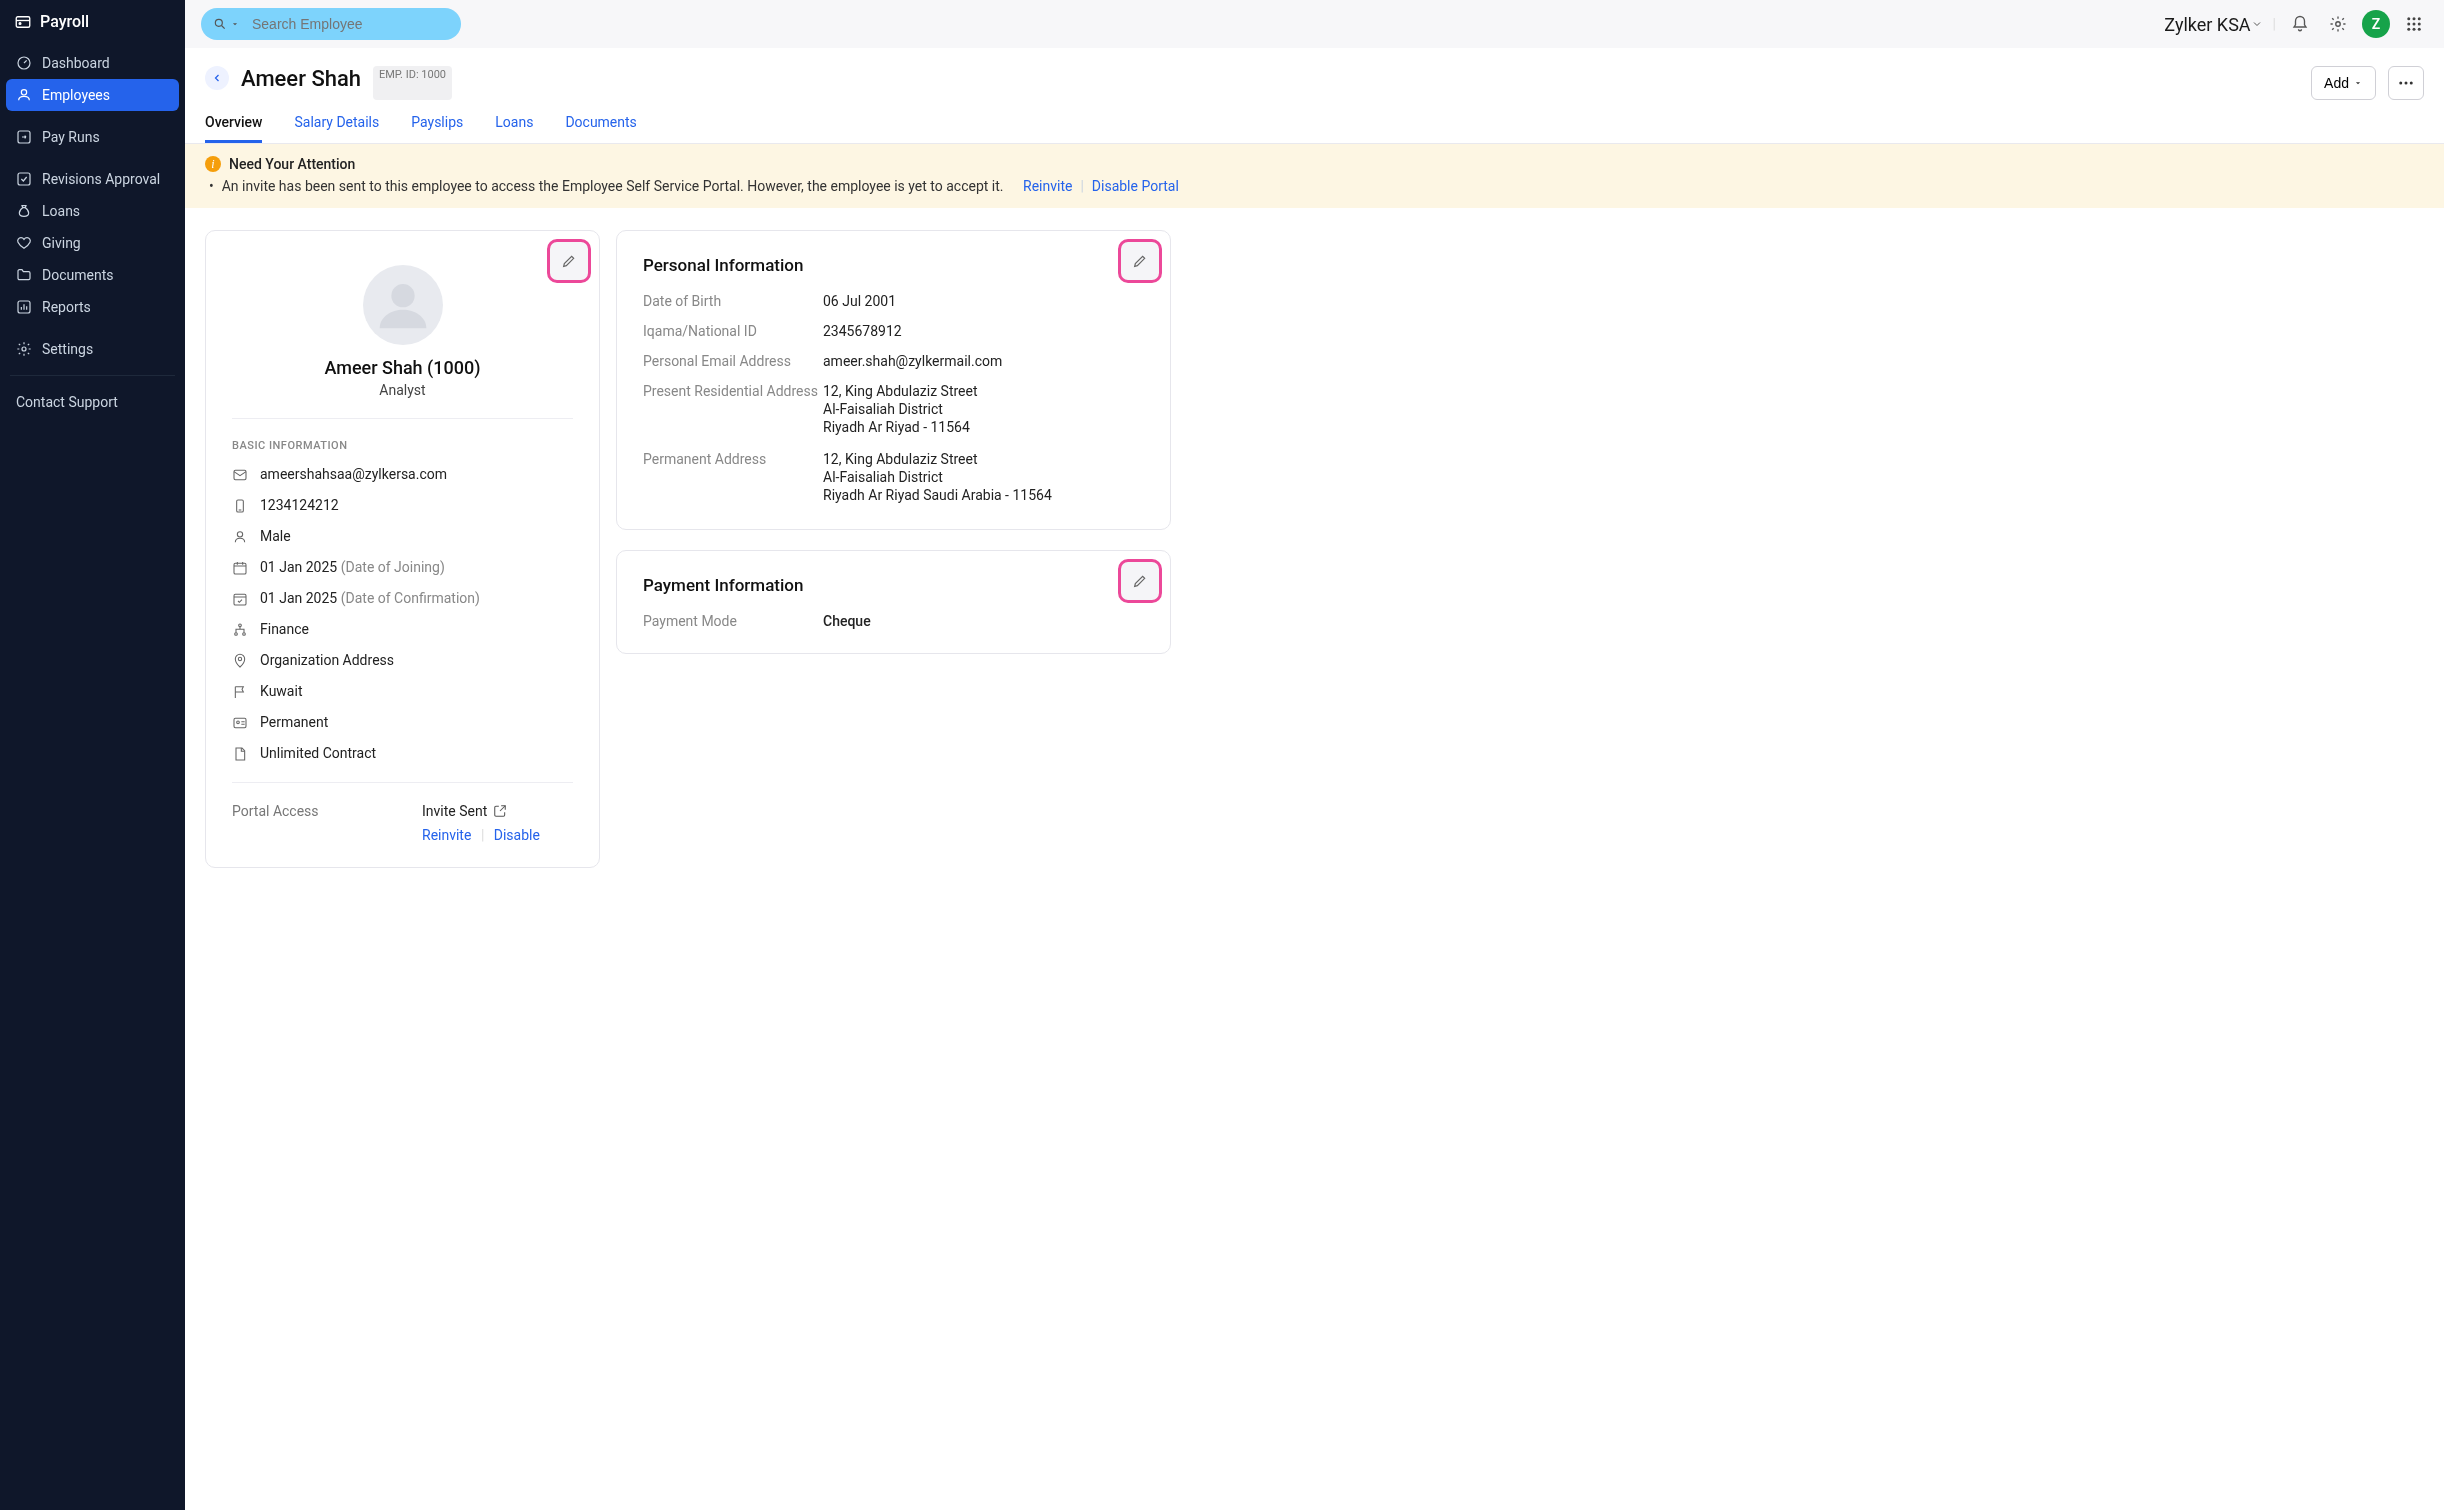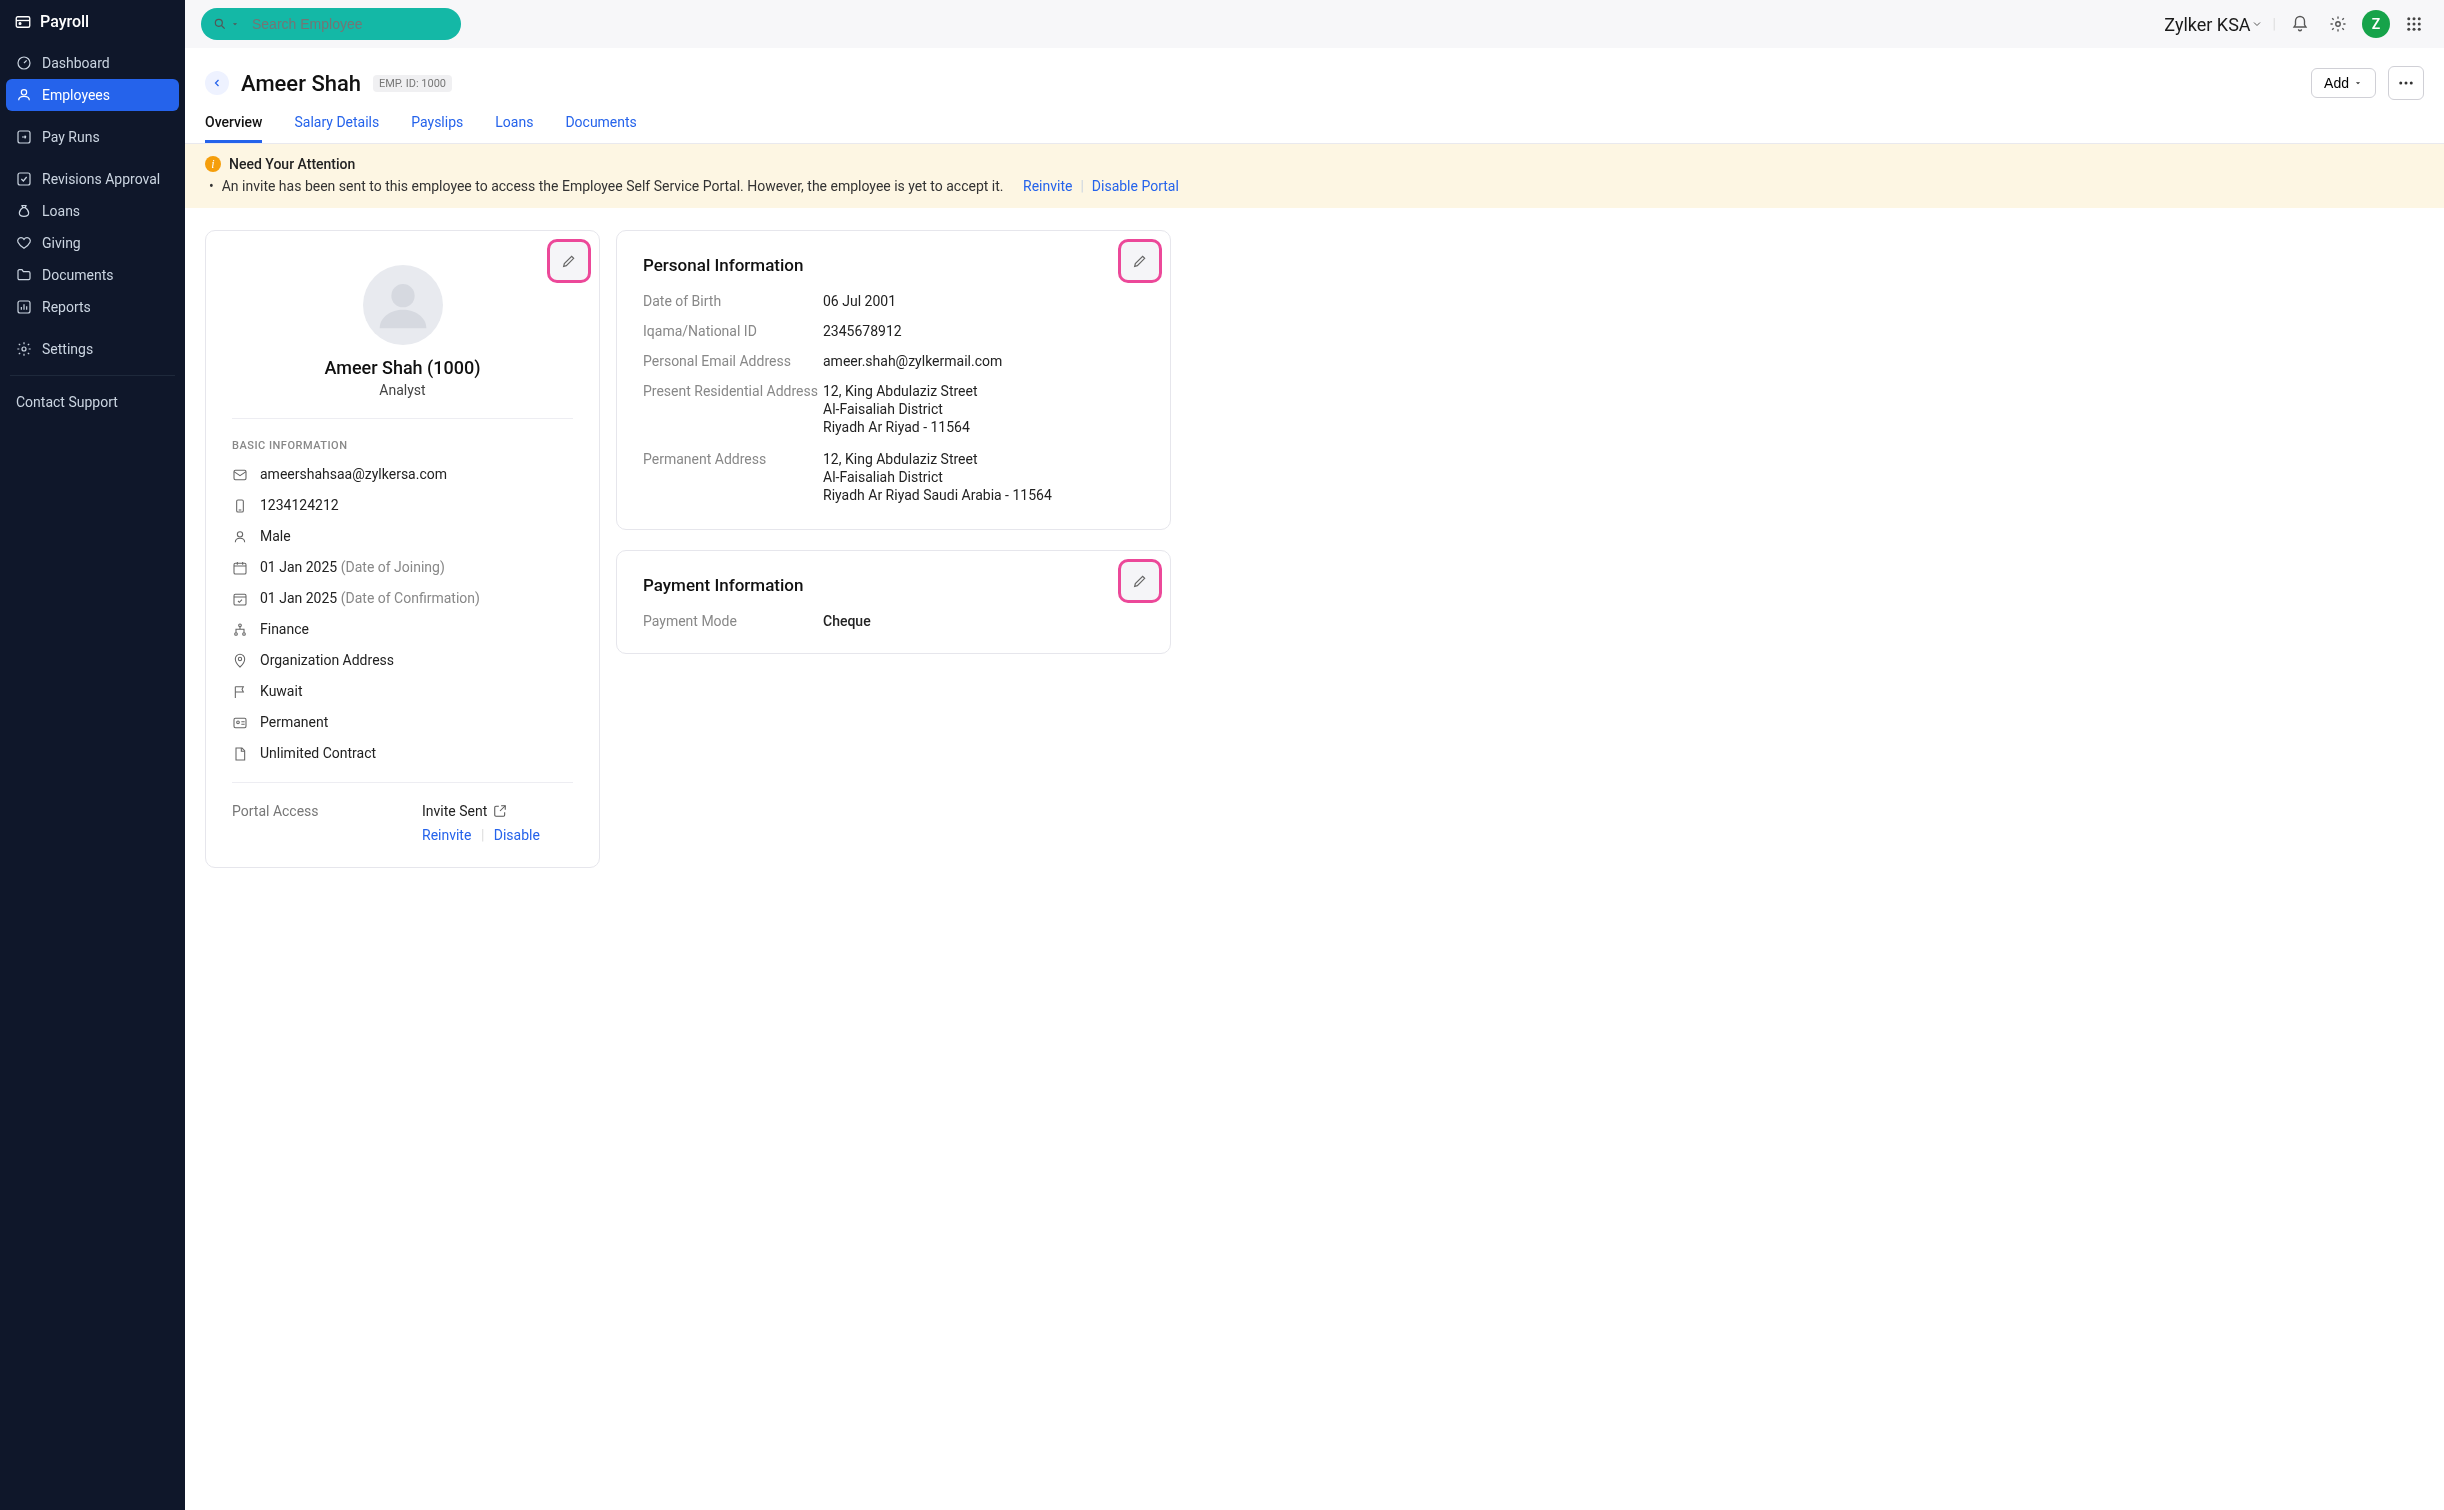--- a/index.html
+++ b/index.html
@@ -7,29 +7,29 @@
 .app { display: flex; height: 100vh; }
 .sidebar { width: 185px; background: #0f172a; color: #e2e8f0; display: flex; flex-direction: column; }
 .brand { display:flex; align-items:center; gap:8px; padding: 12px 14px 10px; font-size: 16px; font-weight: 500; color:#fff; }
 .nav { padding: 6px; }
 .nav-item { display:flex; align-items:center; gap:10px; padding: 8px 10px; border-radius: 6px; cursor:pointer; font-size: 14px; color:#cbd5e1; }
 .nav-item.active { background:#2563eb; color:#fff; }
 .nav-sep { height: 10px; }
 .nav-divider { border-top:1px solid #1e293b; margin:10px 4px; }
 .main { flex:1; display:flex; flex-direction:column; min-width:0; }
 .topbar { display:flex; align-items:center; padding: 8px 16px; gap:10px; background:#f7f7f9; }
-.search-wrap { display:flex; align-items:center; background:#14b8a6; border-radius:18px; padding:4px 6px; width:260px; }
+.search-wrap { display:flex; align-items:center; background:#7dd3fc; border-radius:18px; padding:4px 6px; width:260px; }
 .search-btn { display:flex; align-items:center; gap:3px; padding:4px 6px; color:#555; }
 .search-input { border:none; outline:none; background:transparent; padding:4px 6px; flex:1; font-size:14px; color:#333; }
 .topbar-spacer { flex:1; }
 .org-switch { display:flex; align-items:center; gap:0; font-size:18px; color:#1a1a1a; cursor:pointer; }
 .icon-btn { display:inline-flex; align-items:center; justify-content:center; width:28px; height:28px; color:#555; cursor:pointer; }
 .avatar { width:28px; height:28px; border-radius:50%; background:#16a34a; color:#fff; display:flex; align-items:center; justify-content:center; font-weight:600; font-size:14px; }
 .content { flex:1; overflow:auto; background:#fff; }
-.page-head { display:flex; align-items:center; padding: 18px 20px 0 20px; gap:12px; }
+.page-head { display:flex; padding: 18px 20px 0 20px; gap:12px; }
 .back-btn { width:24px; height:24px; border-radius:50%; background:#eef2ff; display:flex; align-items:center; justify-content:center; color:#2563eb; cursor:pointer; }
 .page-title { font-size:22px; font-weight:500; color:#111; }
 .emp-id-badge { font-size:11px; color:#777; background:#f0f0f2; padding:2px 6px; border-radius:4px; }
 .page-head-spacer { flex:1; }
 .add-btn { display:flex; align-items:center; gap:4px; border:1px solid #d0d0d6; border-radius:6px; padding:6px 12px; font-size:14px; cursor:pointer; background:#fff; }
 .more-btn { display:flex; align-items:center; justify-content:center; border:1px solid #d0d0d6; border-radius:6px; width:36px; height:34px; cursor:pointer; background:#fff; }
 .tabs { display:flex; gap:32px; padding: 14px 20px 0 20px; border-bottom:1px solid #e9e9ee; }
 .tab { padding-bottom:10px; font-size:14px; color:#2563eb; cursor:pointer; }
 .tab.active { color:#111; font-weight:500; border-bottom:3px solid #2563eb; }
 .alert { background:#fdf6e3; padding:12px 20px 14px 20px; font-size:14px; color:#333; }

